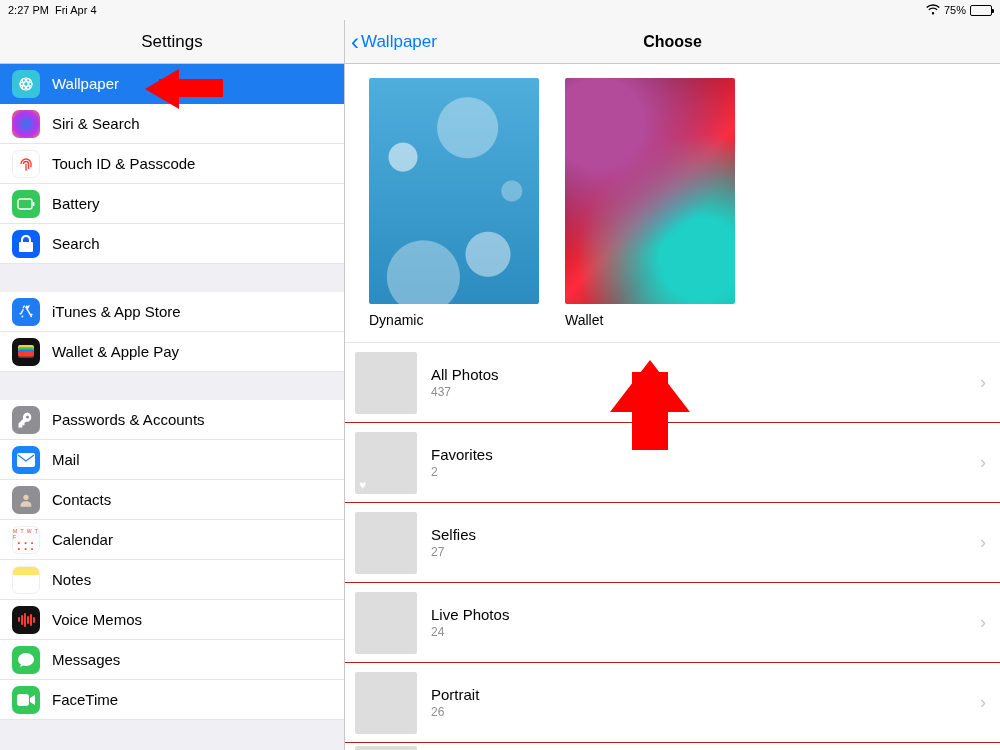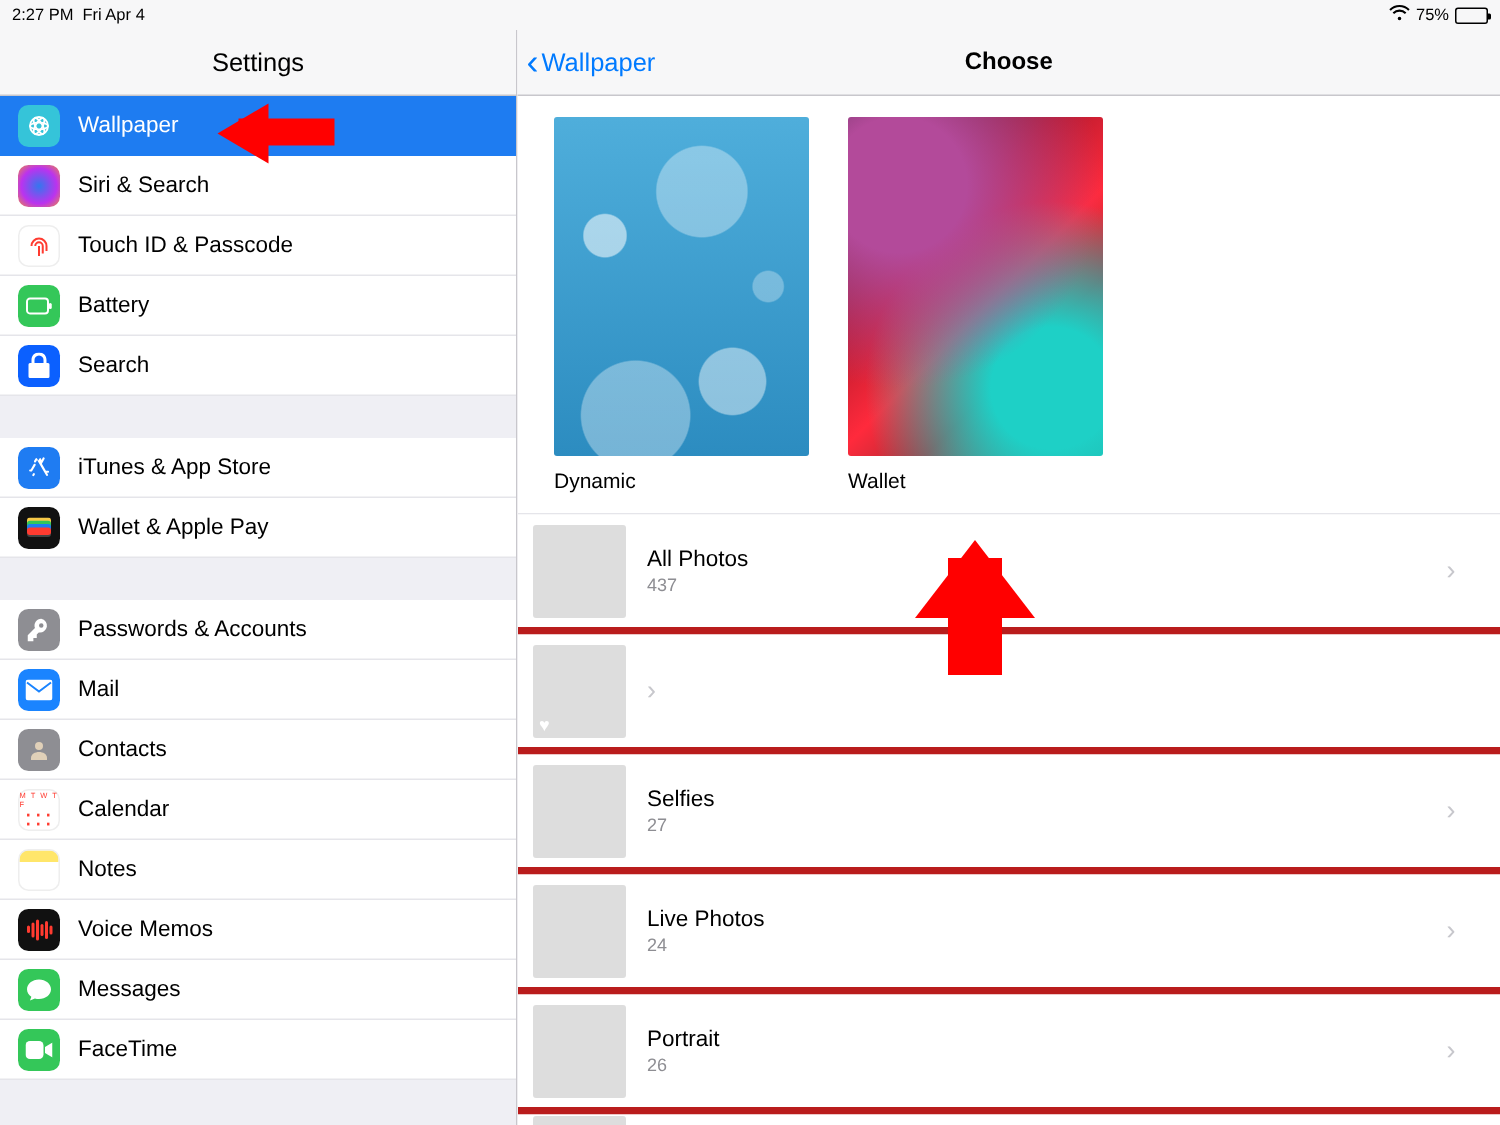--- a/index.html
+++ b/index.html
@@ -70,21 +70,21 @@
               radial-gradient(circle at 84% 50%, rgba(255,255,255,0.3) 0 10px, transparent 11px),
               linear-gradient(#4faedb, #2c8cc0);
 }
 .stills-bg {
   background: radial-gradient(circle at 20% 20%, #b34a9a 0 20%, transparent 60%),
               radial-gradient(circle at 80% 80%, #1ed0c6 0 18%, transparent 55%),
               linear-gradient(135deg, #0e1320 0%, #b7192c 35%, #ff2a3c 55%, #b12a34 70%, #17a49a 100%);
 }
 
 .albums { margin-top:14px; border-top:1px solid #e5e5ea; }
-.arow { display:flex; align-items:center; height:80px; padding:0 30px 0 10px; border-bottom:5px solid #b91c1c; background:#fff; cursor:pointer; }
+.arow { display:flex; align-items:center; height:80px; padding:0 14px 0 10px; border-bottom:1px solid #b91c1c; background:#fff; cursor:pointer; }
 .arow .athumb { width:62px; height:62px; border-radius:2px; margin-right:14px; background:#ddd; position:relative; flex:0 0 62px; }
 .arow .ainfo { flex:1; }
 .arow .atitle { font-size:15px; color:#000; }
 .arow .acount { font-size:12px; color:#8e8e93; margin-top:2px; }
 .arow .chev { color:#c7c7cc; font-size:18px; }
 
 .t-all { background:
   linear-gradient(90deg,#e8e8ee 50%, transparent 0),
   linear-gradient(0deg,#cfd5e6 60%, #f4f4f8 0);
 }
@@ -301,20 +301,24 @@
         <div class="arow">
           <div class="athumb t-all"></div>
           <div class="ainfo">
             <div class="atitle">All Photos</div>
             <div class="acount">437</div>
           </div>
           <div class="chev">›</div>
         </div>
         <div class="arow">
           <div class="athumb t-fav"></div>
+          <div class="ainfo">
+            <div class="atitle">Favorites</div>
+            <div class="acount">2</div>
+          </div>
           <div class="chev">›</div>
         </div>
         <div class="arow">
           <div class="athumb t-self"></div>
           <div class="ainfo">
             <div class="atitle">Selfies</div>
             <div class="acount">27</div>
           </div>
           <div class="chev">›</div>
         </div>

